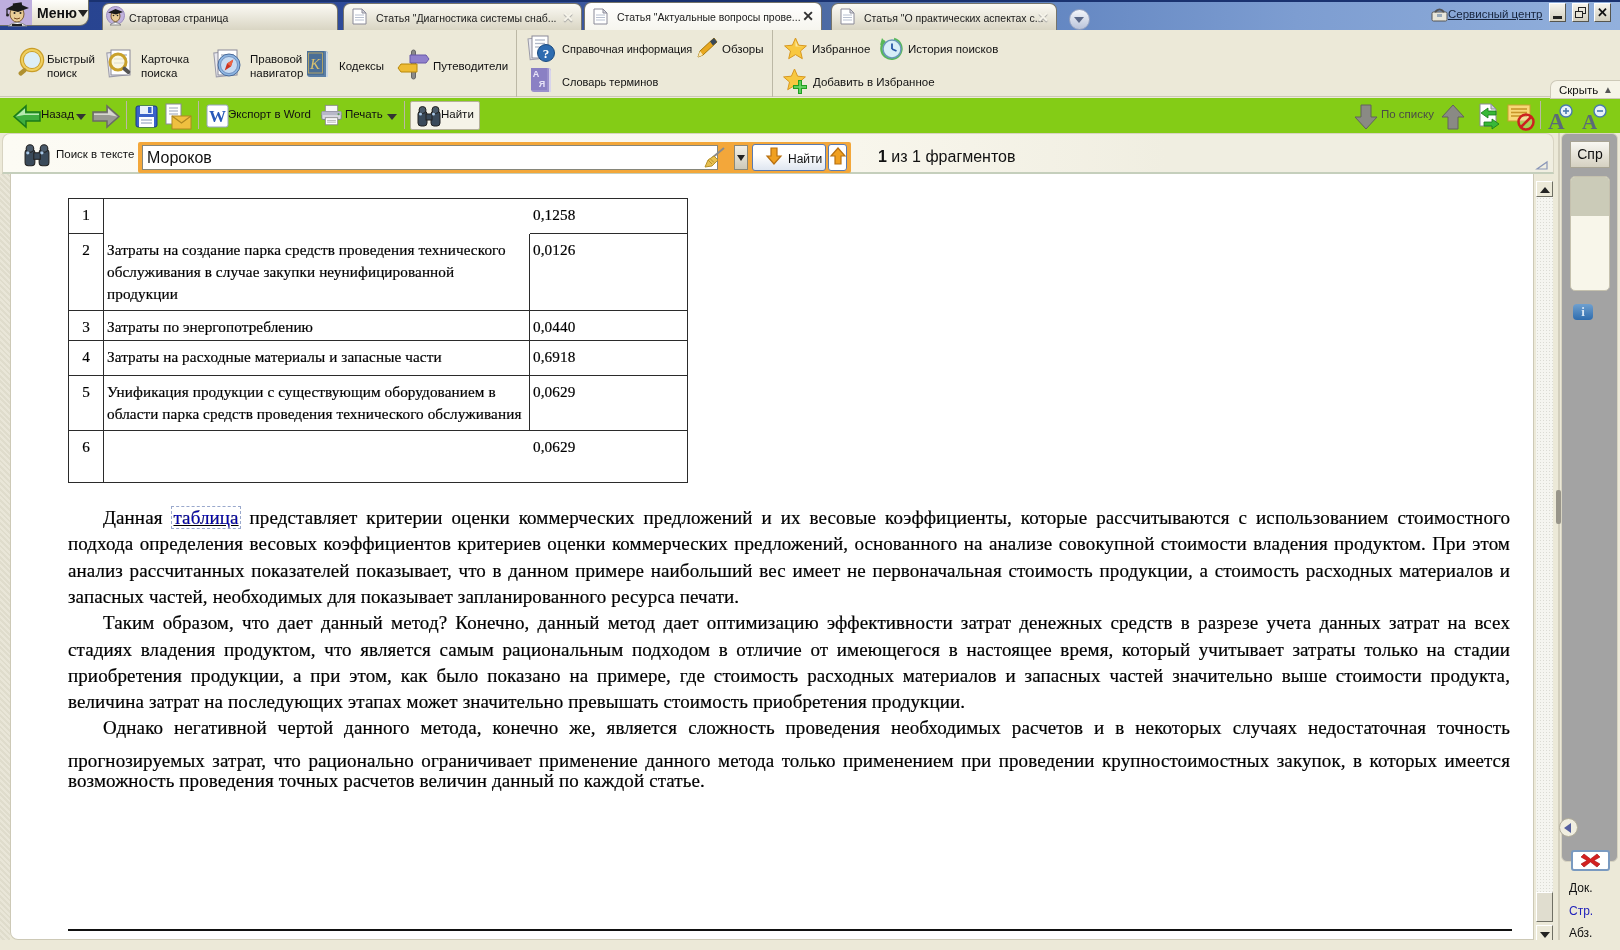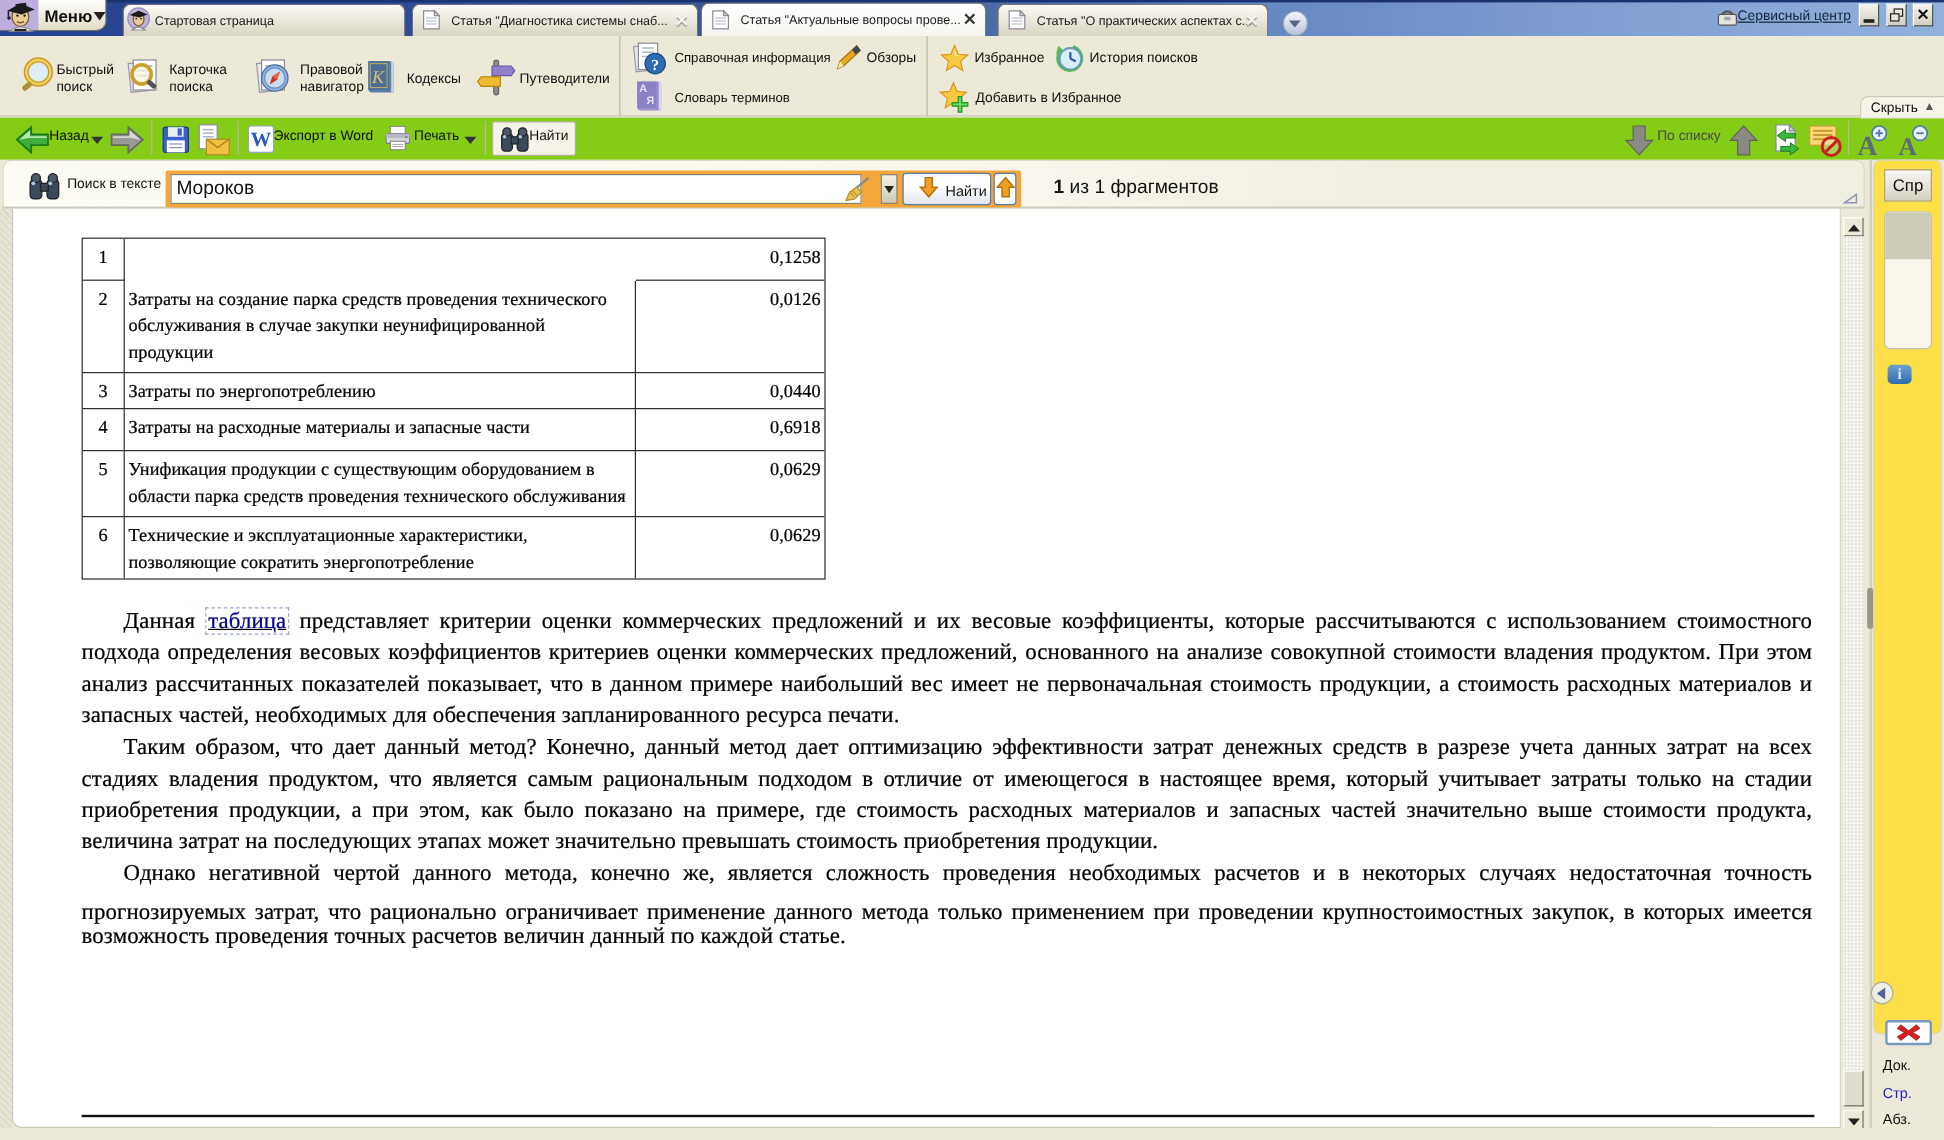--- a/index.html
+++ b/index.html
@@ -49,40 +49,40 @@
 
 #hidebar{position:absolute;left:1550px;top:80px;width:70px;height:19px;background:#f6f4e8;border:1px solid #cdc9b8;border-right:none;border-radius:7px 0 0 0;font-size:11.5px;color:#111}
 
 #leftstrip{position:absolute;left:0;top:174px;width:10px;height:766px;background:repeating-linear-gradient(45deg,#e9e6d8 0 2px,#dfdccc 2px 4px)}
 #docarea{position:absolute;left:10px;top:174px;width:1524px;height:766px;background:#fff;border:1px solid #cdc9b6;border-top:none;border-radius:0 0 0 8px}
 #doc{position:absolute;left:0;top:0;width:1524px;height:766px;font-family:"Liberation Serif",serif;color:#000;-webkit-text-stroke:0.2px #000}
 #tbl{position:absolute;left:57px;top:24px;width:620px;height:285px;border:1px solid #2b2b2b}
 #tbl .c{position:absolute;font-size:15.2px;line-height:22px;letter-spacing:0.1px;border-right:1px solid #2b2b2b;border-bottom:1px solid #2b2b2b;padding:5px 3px 0 3px;overflow:hidden}
 #tbl .n{left:0;width:35px;text-align:center;padding:5px 0 0 0}
 #tbl .x{left:35px;width:426px}
-#tbl .v{left:461px;width:157px;text-align:right;border-right:none}
+#tbl .v{left:461px;width:157px;text-align:left;border-right:none}
 #tbl .r6{border-bottom:none}
 .para{position:absolute;left:57px;width:1442px;font-size:19px;line-height:26.3px;text-align:justify;letter-spacing:0.1px;word-spacing:0.1px}
 .para.j{text-align-last:justify}
 .ind{text-indent:35px}
 a.tbl{color:#0000bb;text-decoration:underline;border:1px dashed #99a8cc;padding:0 1px}
 #pagebreak{position:absolute;left:57px;top:755px;width:1444px;height:2px;background:#111}
 
 #sbar{position:absolute;left:1536px;top:181px;width:17px;height:761px}
 .sbtn{position:absolute;left:0;width:17px;height:16px;background:#ece9d8;border:1px solid #fff;border-right-color:#6f6f64;border-bottom-color:#6f6f64}
 .sbtn:before{content:"";position:absolute;left:3px}
 .sbtn.up:before{top:5px;border:5px solid transparent;border-bottom:6px solid #222;border-top:none}
 .sbtn.dn:before{top:6px;border:5px solid transparent;border-top:6px solid #222;border-bottom:none}
 #strack{position:absolute;left:0;top:16px;width:17px;height:711px;
  background-image:radial-gradient(#dbdbd4 25%,transparent 27%);background-size:3px 3px;background-color:#f5f5f0}
 #sthumb{position:absolute;left:0;top:711px;width:17px;height:30px;background:#e0ddcf;border:1px solid #fff;border-right-color:#6f6f64;border-bottom-color:#6f6f64}
 
 #rsep{position:absolute;left:1558px;top:133px;width:2px;height:807px;background:#d3cfbd}
 #rgrip{position:absolute;left:1556px;top:490px;width:5px;height:34px;background:#98958a;border-radius:2px}
-#rpanel{position:absolute;left:1561px;top:133px;width:57px;height:729px;background:#fde047;border:1px solid #d8d4c2;border-radius:6px}
+#rpanel{position:absolute;left:1561px;top:133px;width:57px;height:729px;background:#a3a3a3;border:1px solid #d8d4c2;border-radius:6px}
 #sprbtn{position:absolute;left:8px;top:7px;width:40px;height:27px;background:linear-gradient(180deg,#f8f7f2,#d5d1c1);
  border:1px solid #a8a494;font-size:14px;color:#111;text-align:center;line-height:25px}
 #navbox{position:absolute;left:8px;top:42px;width:40px;height:115px;border:1px solid #c5c1ae;border-radius:5px;background:#f8f6ea;overflow:hidden}
 #navbox .seg{position:absolute;left:0;top:0;width:40px;height:39px;background:#cbcbb8}
 #infoi{position:absolute;left:11px;top:170px;width:20px;height:16px;background:linear-gradient(180deg,#6fa0cf,#2e6cae);border-radius:4px;color:#d8e6f4;
  font-size:13px;font-weight:bold;text-align:center;line-height:16px;font-family:"Liberation Serif",serif}
 #circbtn{position:absolute;left:-3px;top:684px;width:19px;height:19px;border-radius:50%;background:#f0eee0;border:1px solid #b0ac9a}
 #circbtn:before{content:"";position:absolute;left:4px;top:4px;border:5px solid transparent;border-right:7px solid #5560a0;border-left:none}
 #xbtn{position:absolute;left:9px;top:716px;width:39px;height:21px;background:#fff;border:2px solid #7a9ac0;border-radius:3px}
 .rlbl{position:absolute;left:7px;font-size:12px;color:#111}
@@ -178,27 +178,26 @@
         <div class="c n " style="top:112px;height:30px">3</div>
         <div class="c x " style="top:112px;height:30px">Затраты по энергопотреблению</div>
         <div class="c v " style="top:112px;height:30px">0,0440</div>
         <div class="c n " style="top:142px;height:35px">4</div>
         <div class="c x " style="top:142px;height:35px">Затраты на расходные материалы и запасные части</div>
         <div class="c v " style="top:142px;height:35px">0,6918</div>
         <div class="c n " style="top:177px;height:55px">5</div>
         <div class="c x " style="top:177px;height:55px">Унификация продукции с существующим оборудованием в области парка средств проведения технического обслуживания</div>
         <div class="c v " style="top:177px;height:55px">0,0629</div>
         <div class="c n r6" style="top:232px;height:51px">6</div>
-        <div class="c x r6" style="top:232px;height:51px">Технические и эксплуатационные характеристики, позволяющие сократить энергопотребление</div>
         <div class="c v r6" style="top:232px;height:51px">0,0629</div>
       </div>
   <div class="para j ind" style="top:331px">Данная <a class="tbl">таблица</a> представляет критерии оценки коммерческих предложений и их весовые коэффициенты, которые рассчитываются с использованием стоимостного</div>
   <div class="para j" style="top:357.3px">подхода определения весовых коэффициентов критериев оценки коммерческих предложений, основанного на анализе совокупной стоимости владения продуктом. При этом</div>
   <div class="para j" style="top:383.6px">анализ рассчитанных показателей показывает, что в данном примере наибольший вес имеет не первоначальная стоимость продукции, а стоимость расходных материалов и</div>
-  <div class="para" style="top:409.9px">запасных частей, необходимых для обеспечения запланированного ресурса печати.</div>
+  <div class="para" style="top:409.9px">запасных частей, необходимых для показывает запланированного ресурса печати.</div>
   <div class="para j ind" style="top:436.2px">Таким образом, что дает данный метод? Конечно, данный метод дает оптимизацию эффективности затрат денежных средств в разрезе учета данных затрат на всех</div>
   <div class="para j" style="top:462.5px">стадиях владения продуктом, что является самым рациональным подходом в отличие от имеющегося в настоящее время, который учитывает затраты только на стадии</div>
   <div class="para j" style="top:488.8px">приобретения продукции, а при этом, как было показано на примере, где стоимость расходных материалов и запасных частей значительно выше стоимости продукта,</div>
   <div class="para" style="top:515.1px">величина затрат на последующих этапах может значительно превышать стоимость приобретения продукции.</div>
   <div class="para j ind" style="top:541.4px">Однако негативной чертой данного метода, конечно же, является сложность проведения необходимых расчетов и в некоторых случаях недостаточная точность</div>
   <div class="para j" style="top:574px">прогнозируемых затрат, что рационально ограничивает применение данного метода только применением при проведении крупностоимостных закупок, в которых имеется</div>
   <div class="para" style="top:594px">возможность проведения точных расчетов величин данный по каждой статье.</div>
   <div id="pagebreak"></div>
 </div>
 </div>

